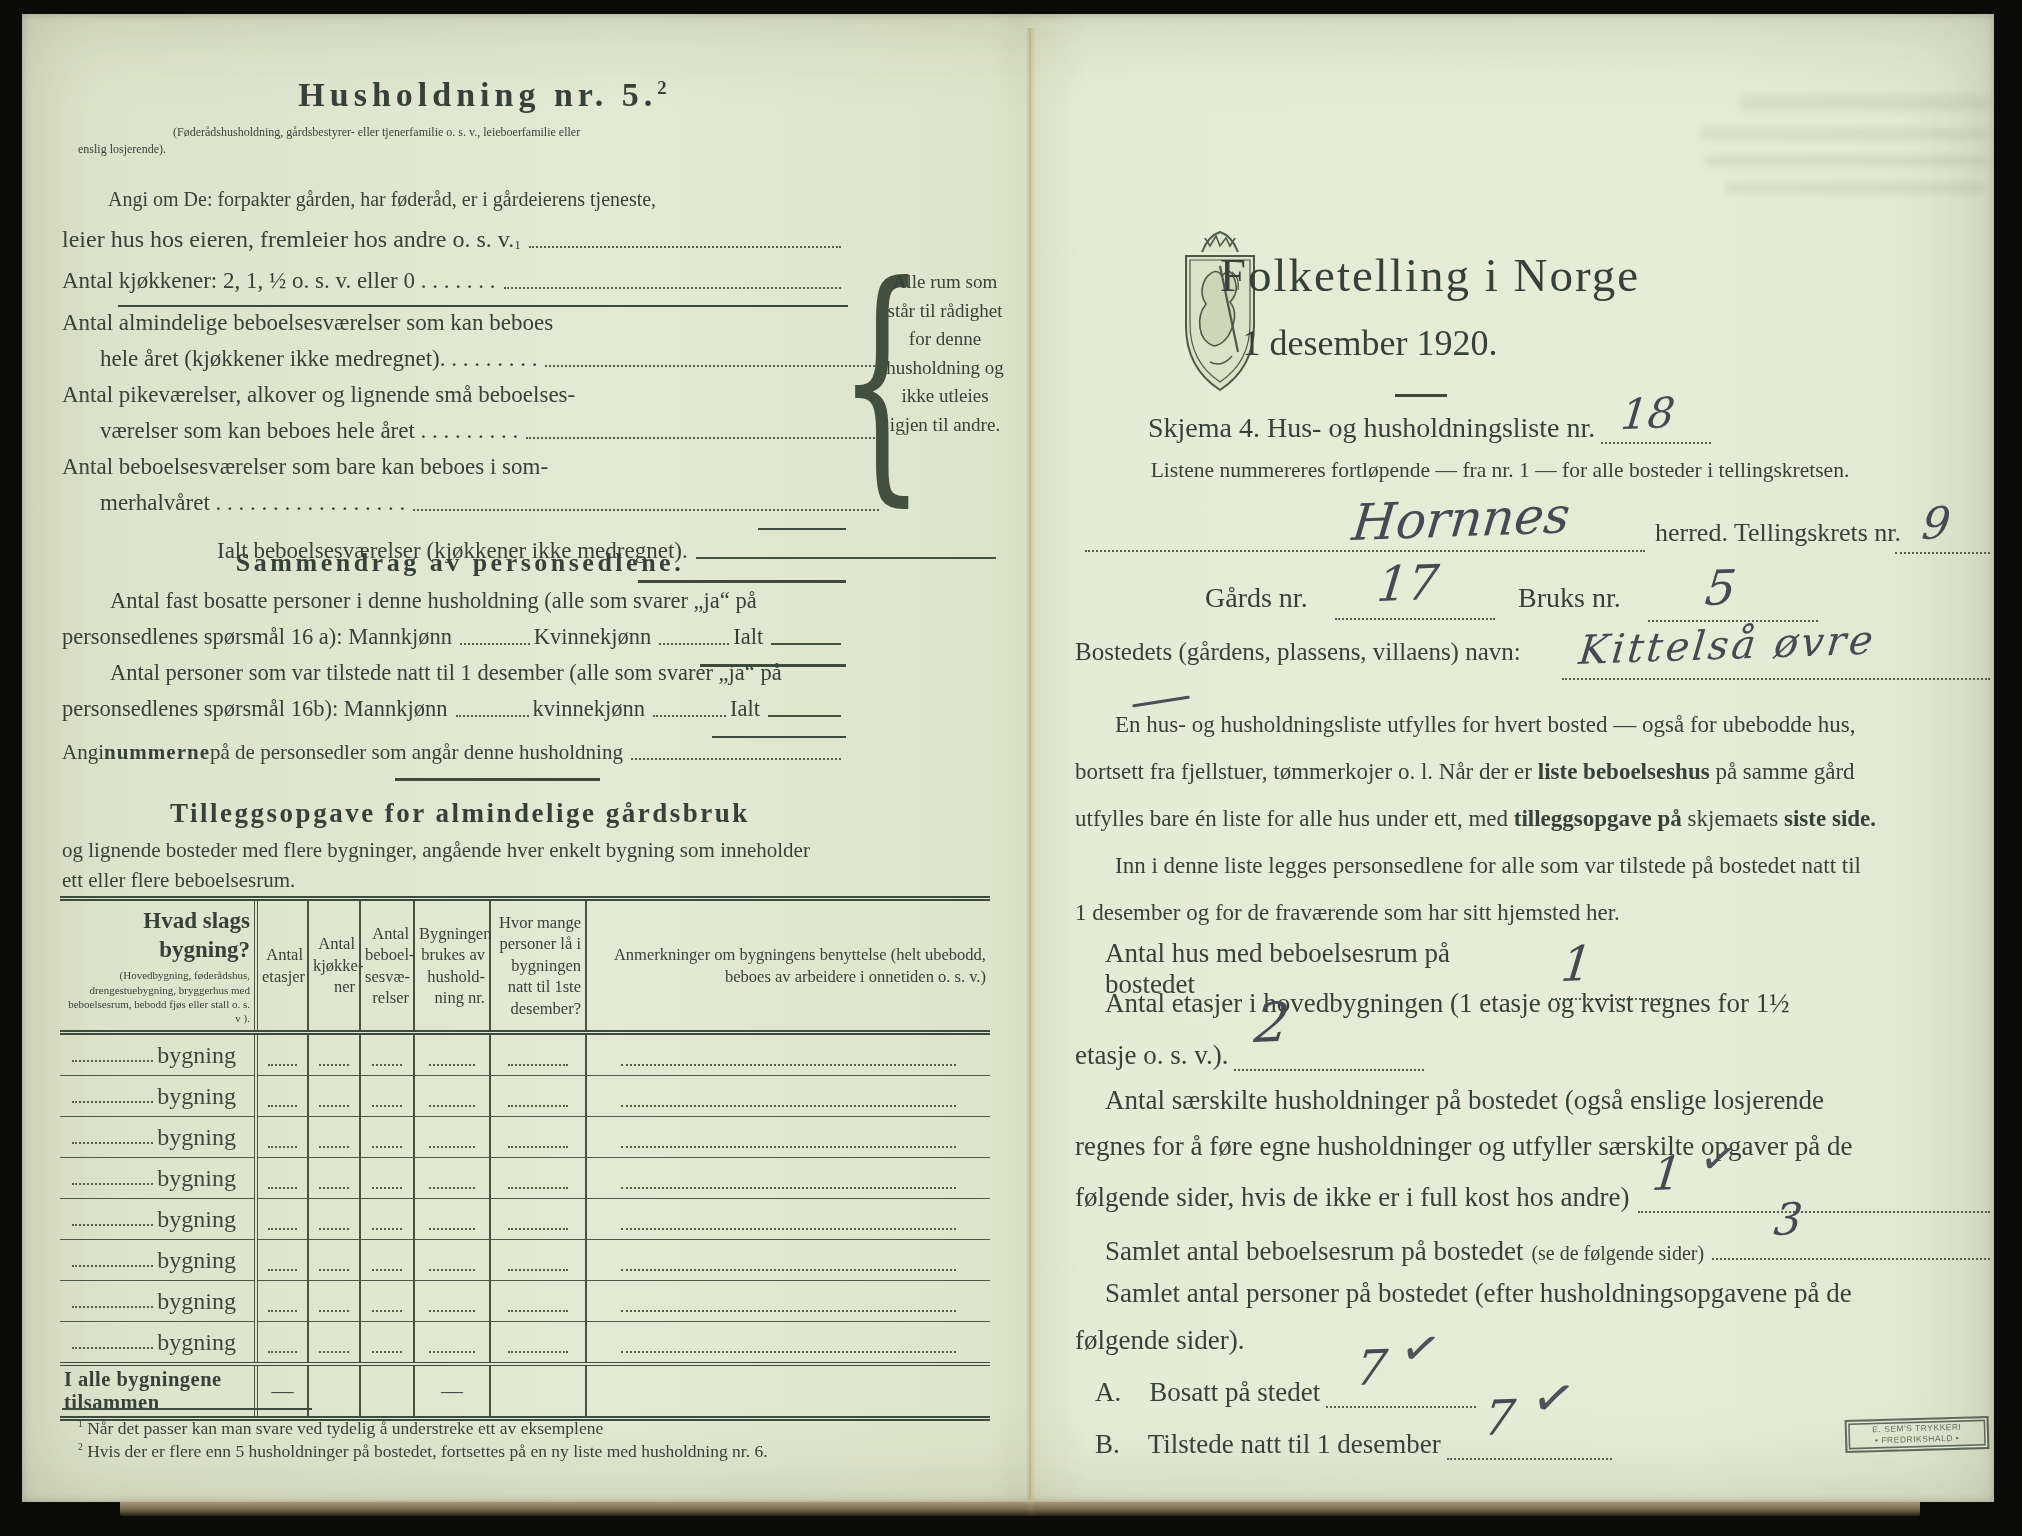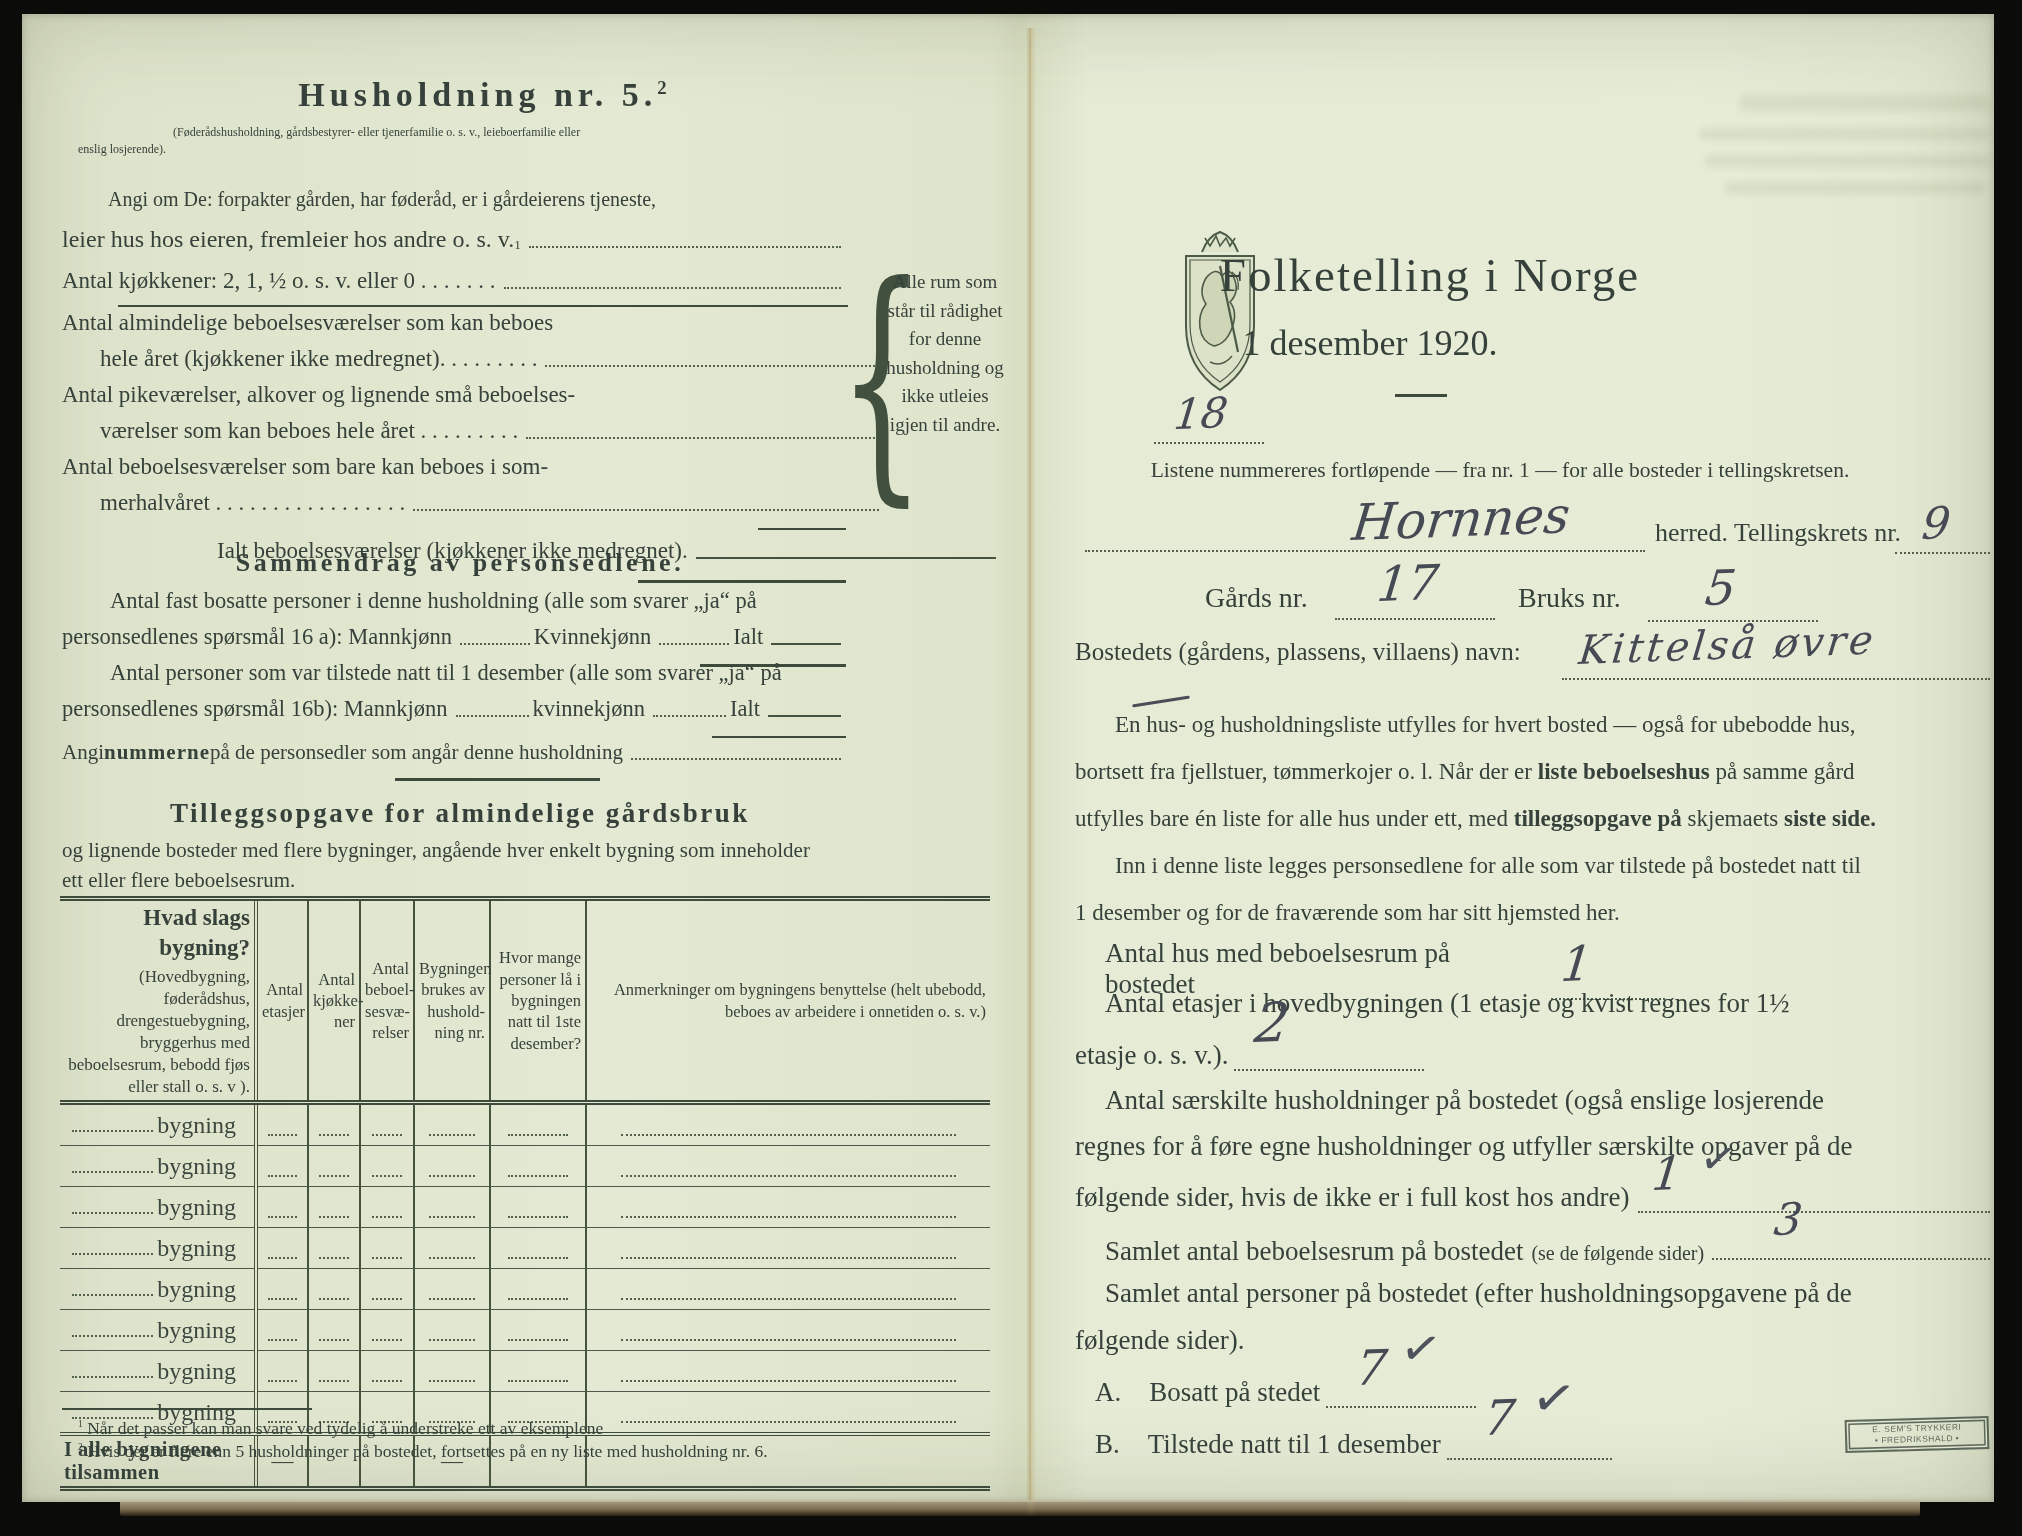--- a/index.html
+++ b/index.html
@@ -158,21 +158,21 @@
       <col style="width:52px">
     <col style="width:54px">
       <col style="width:76px">
       <col style="width:96px">
       <col style="width:404px">
   </colgroup>
   <thead>
     <tr style="height:134px;">
       <th>
         <div style="font-size:23px;font-weight:bold;">Hvad slags bygning?</div>
-        <div style="font-size:17px;line-height:1.3;margin-top:3px;">(Hovedbygning, føderådshus, drengestuebygning, bryggerhus med beboelsesrum, bebodd fjøs eller stall o. s. v ).</div>
+        <div style="font-size:11px;line-height:1.3;margin-top:3px;">(Hovedbygning, føderådshus, drengestuebygning, bryggerhus med beboelsesrum, bebodd fjøs eller stall o. s. v ).</div>
       </th>
       <th>Antal etasjer</th>
       <th>Antal kjøkke­ner</th>
       <th>Antal beboel­sesvæ­relser</th>
       <th>Bygningen brukes av hushold­ning nr.</th>
       <th>Hvor mange personer lå i bygningen natt til 1ste desember?</th>
       <th>Anmerkninger om bygnin­gens benyttelse (helt ubebodd, beboes av arbeidere i onne­tiden o. s. v.)</th>
     </tr>
   </thead>
   <tbody>
@@ -418,20 +418,21 @@
     <path d="M60 50 q8 6 6 18 M38 140 q12 6 22 -6" stroke-width="1.4"></path>
     <line x1="48" y1="44" x2="66" y2="130" stroke-width="2.2"></line>
   </g>
 </svg>
 
 <div class="abs print c" style="left:1195px;top:248px;width:470px;font-size:47px;letter-spacing:2px;">Folketelling i Norge</div>
 <div class="abs print c" style="left:1160px;top:322px;width:420px;font-size:36px;">1 desember 1920.</div>
 <div class="abs rule" style="left:1395px;top:394px;width:52px;height:3px;"></div>
 
 <div class="abs print row" style="left:1148px;top:408px;width:620px;font-size:28px;">
+  <span>Skjema 4.  Hus- og husholdningsliste nr.</span>
   <span class="slot" style="width:110px;margin-left:6px;height:34px;">
     <span class="hw" style="position:absolute;left:18px;top:-14px;font-size:42px;">18</span>
   </span>
 </div>
 
 <div class="abs print c" style="left:1080px;top:458px;width:840px;font-size:21.5px;">Listene nummereres fortløpende — fra nr. 1 — for alle bosteder i tellingskretsen.</div>
 
 <div class="abs slot" style="left:1085px;top:550px;width:560px;">
   <span class="hw" style="position:absolute;left:265px;top:-52px;font-size:50px;">Hornnes</span>
 </div>

